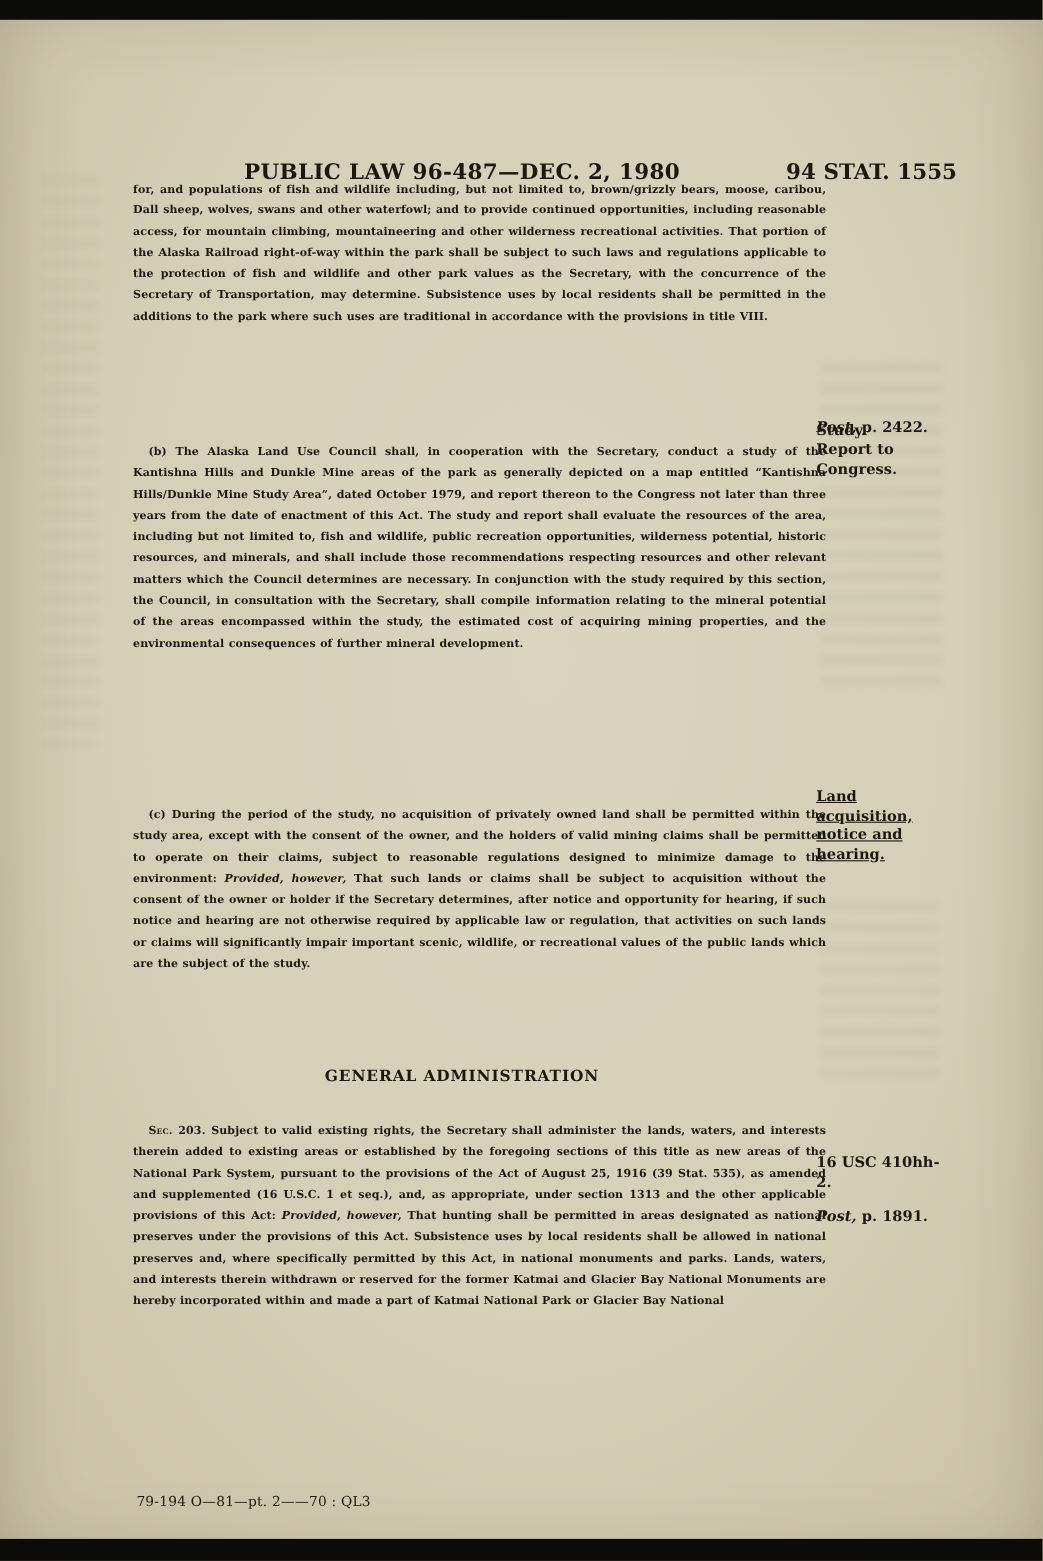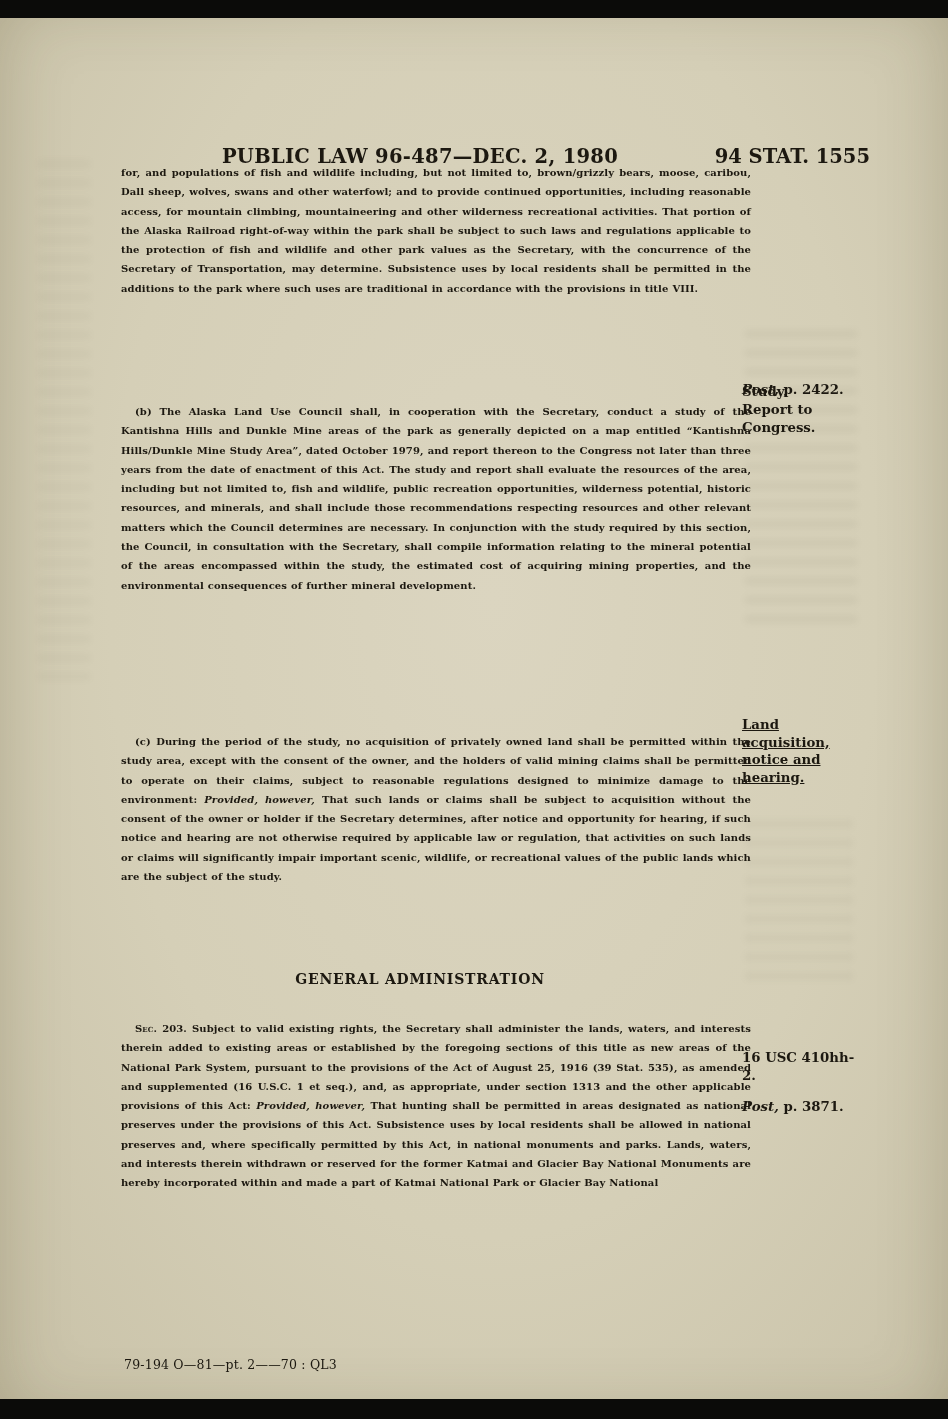--- a/index.html
+++ b/index.html
@@ -64,19 +64,19 @@
       <div class="section-heading" style="top: 971px;">GENERAL ADMINISTRATION</div>
       <p class="para indent" style="top: 1003px;"><span class="seg-smallcaps">Sec. 203.</span><span class="seg-normal"> Subject to valid existing rights, the Secretary shall administer the lands, waters, and interests therein added to existing areas or established by the foregoing sections of this title as new areas of the National Park System, pursuant to the provisions of the Act of August 25, 1916 (39 Stat. 535), as amended and supplemented (16 U.S.C. 1 et seq.), and, as appropriate, under section 1313 and the other applicable provisions of this Act: </span><span class="seg-italic">Provided, however,</span><span class="seg-normal"> That hunting shall be permitted in areas designated as national preserves under the provisions of this Act. Subsistence uses by local residents shall be allowed in national preserves and, where specifically permitted by this Act, in national monuments and parks. Lands, waters, and interests therein withdrawn or reserved for the former Katmai and Glacier Bay National Monuments are hereby incorporated within and made a part of Katmai National Park or Glacier Bay National</span></p>
     </div>
 
   <div class="margin-notes">
       <div class="margin-note" style="top: 381px;"><span class="seg-italic">Post,</span><span class="seg-normal"> p. 2422.</span></div>
       <div class="margin-note" style="top: 383px;"><span class="seg-normal">Study.</span></div>
       <div class="margin-note" style="top: 401px;"><span class="seg-normal">Report to Congress.</span></div>
       <div class="margin-note" style="top: 716px; text-decoration: underline;"><span class="seg-normal">Land acquisition, notice and hearing.</span></div>
       <div class="margin-note" style="top: 1005px; margin-top: 44px;"><span class="seg-normal">16 USC 410hh-2.</span></div>
-      <div class="margin-note" style="top: 1098px;"><span class="seg-italic">Post,</span><span class="seg-normal"> p. 3871.</span></div>
+      <div class="margin-note" style="top: 1098px;"><span class="seg-italic">Post,</span><span class="seg-normal"> p. 1891.</span></div>
     </div>
 
   <div class="footer">79-194 O—81—pt. 2——70 : QL3</div>
 
   <div class="bar bottom"></div>
 </div>
 
 </body></html>

